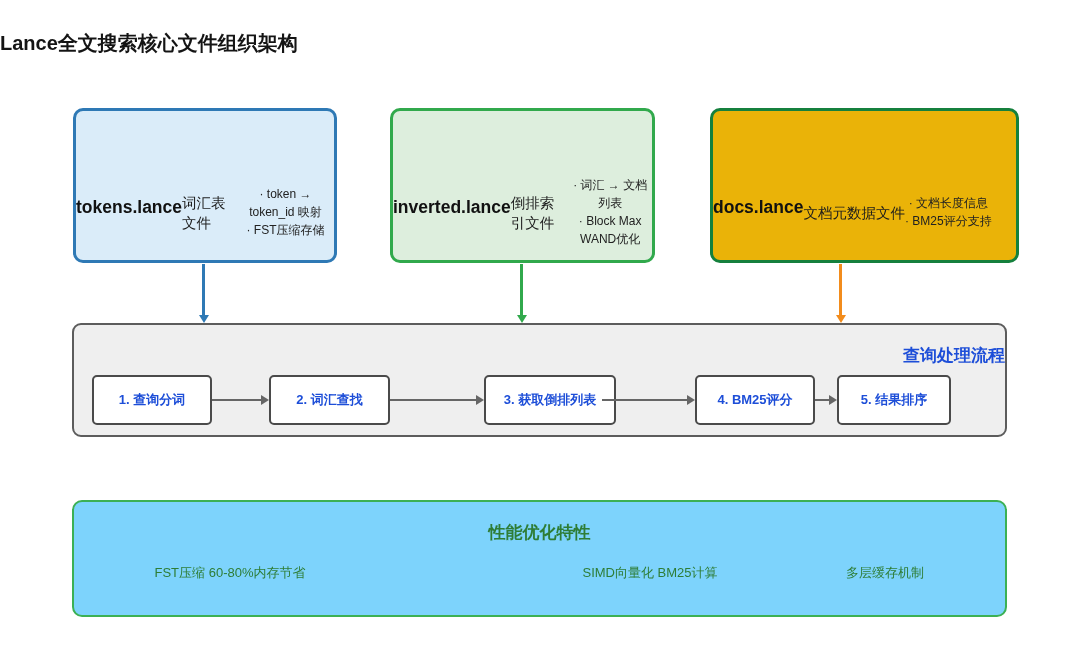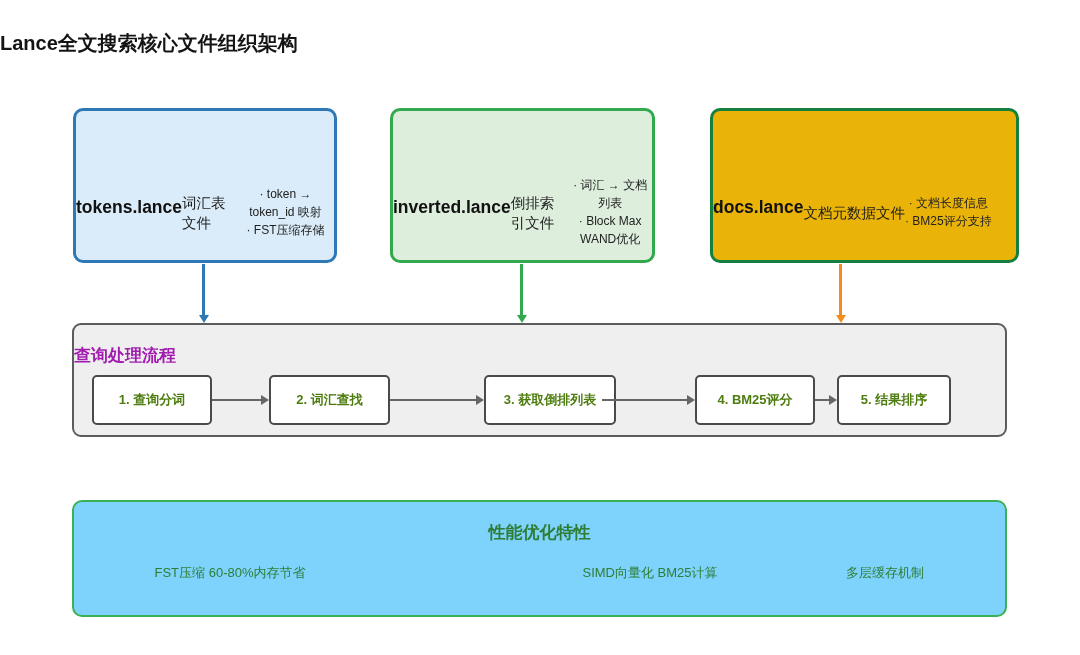--- a/index.html
+++ b/index.html
@@ -30,25 +30,25 @@
   .connector.c-blue{left:202px;background:#2e79b5;}
   .connector.c-blue::after{border-top-color:#2e79b5;}
   .connector.c-green{left:520px;background:#31a94c;}
   .connector.c-green::after{border-top-color:#31a94c;}
   .connector.c-orange{left:839px;background:#f28c1c;}
   .connector.c-orange::after{border-top-color:#f28c1c;}
 
   
   .flow-box{position:absolute;left:72px;top:323px;width:935px;height:114px;
     box-sizing:border-box;background:#efefef;border:2.5px solid #5c5c5c;border-radius:9px;}
-  .flow-title{text-align:left;margin-top:19px;font-size:17px;line-height:24px;
-    font-weight:bold;color:#a21caf;}
+  .flow-title{text-align:right;margin-top:19px;font-size:17px;line-height:24px;
+    font-weight:bold;color:#1d4ed8;}
   .step{position:absolute;top:50px;height:50px;box-sizing:border-box;background:#ffffff;
     border:2px solid #4a4a4a;border-radius:5px;display:flex;align-items:center;
-    justify-content:center;font-size:13px;font-weight:bold;color:#4d7c0f;}
+    justify-content:center;font-size:13px;font-weight:bold;color:#1d4ed8;}
   .step.s0{left:18px;width:120px;}
   .step.s1{left:195px;width:121px;}
   .step.s2{left:410px;width:132px;}
   .step.s3{left:621px;width:120px;}
   .step.s4{left:763px;width:114px;}
   .harrow{position:absolute;top:74px;height:2px;background:#666;}
   .harrow::after{content:"";position:absolute;right:-7px;top:-4px;
     border-top:5px solid transparent;border-bottom:5px solid transparent;
     border-left:8px solid #666;}
   .harrow.a0{left:138px;width:50px;}

